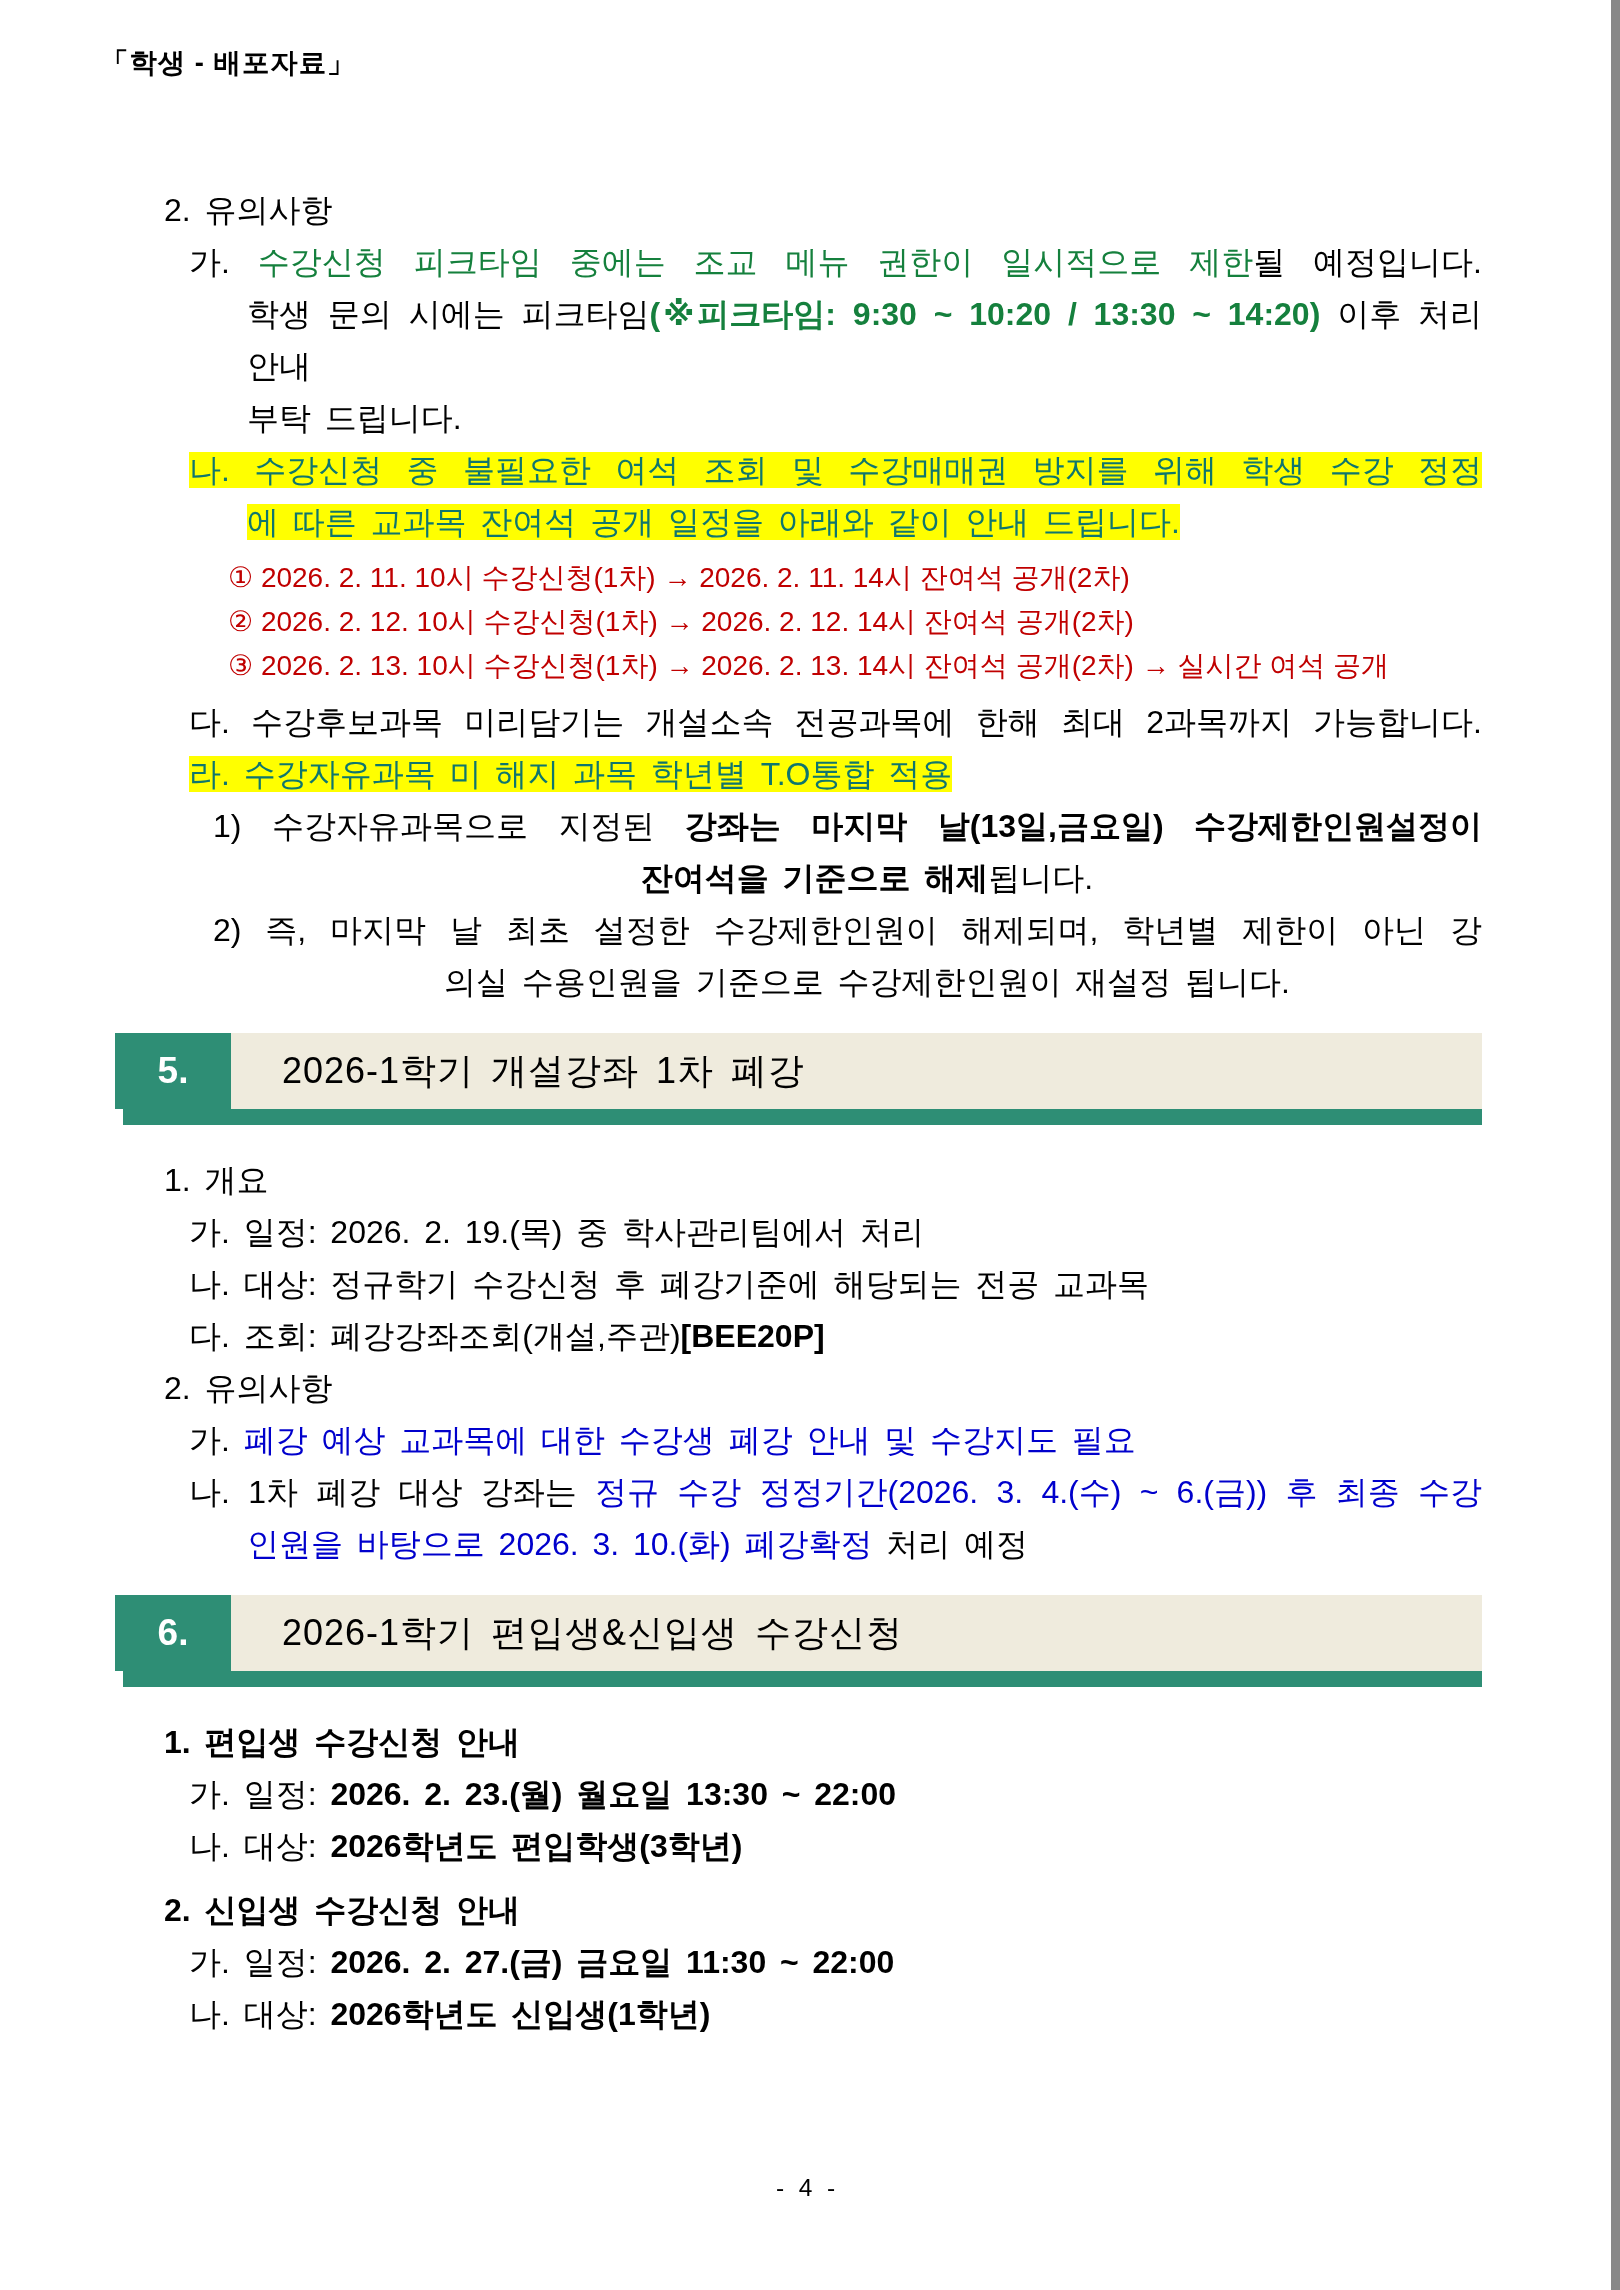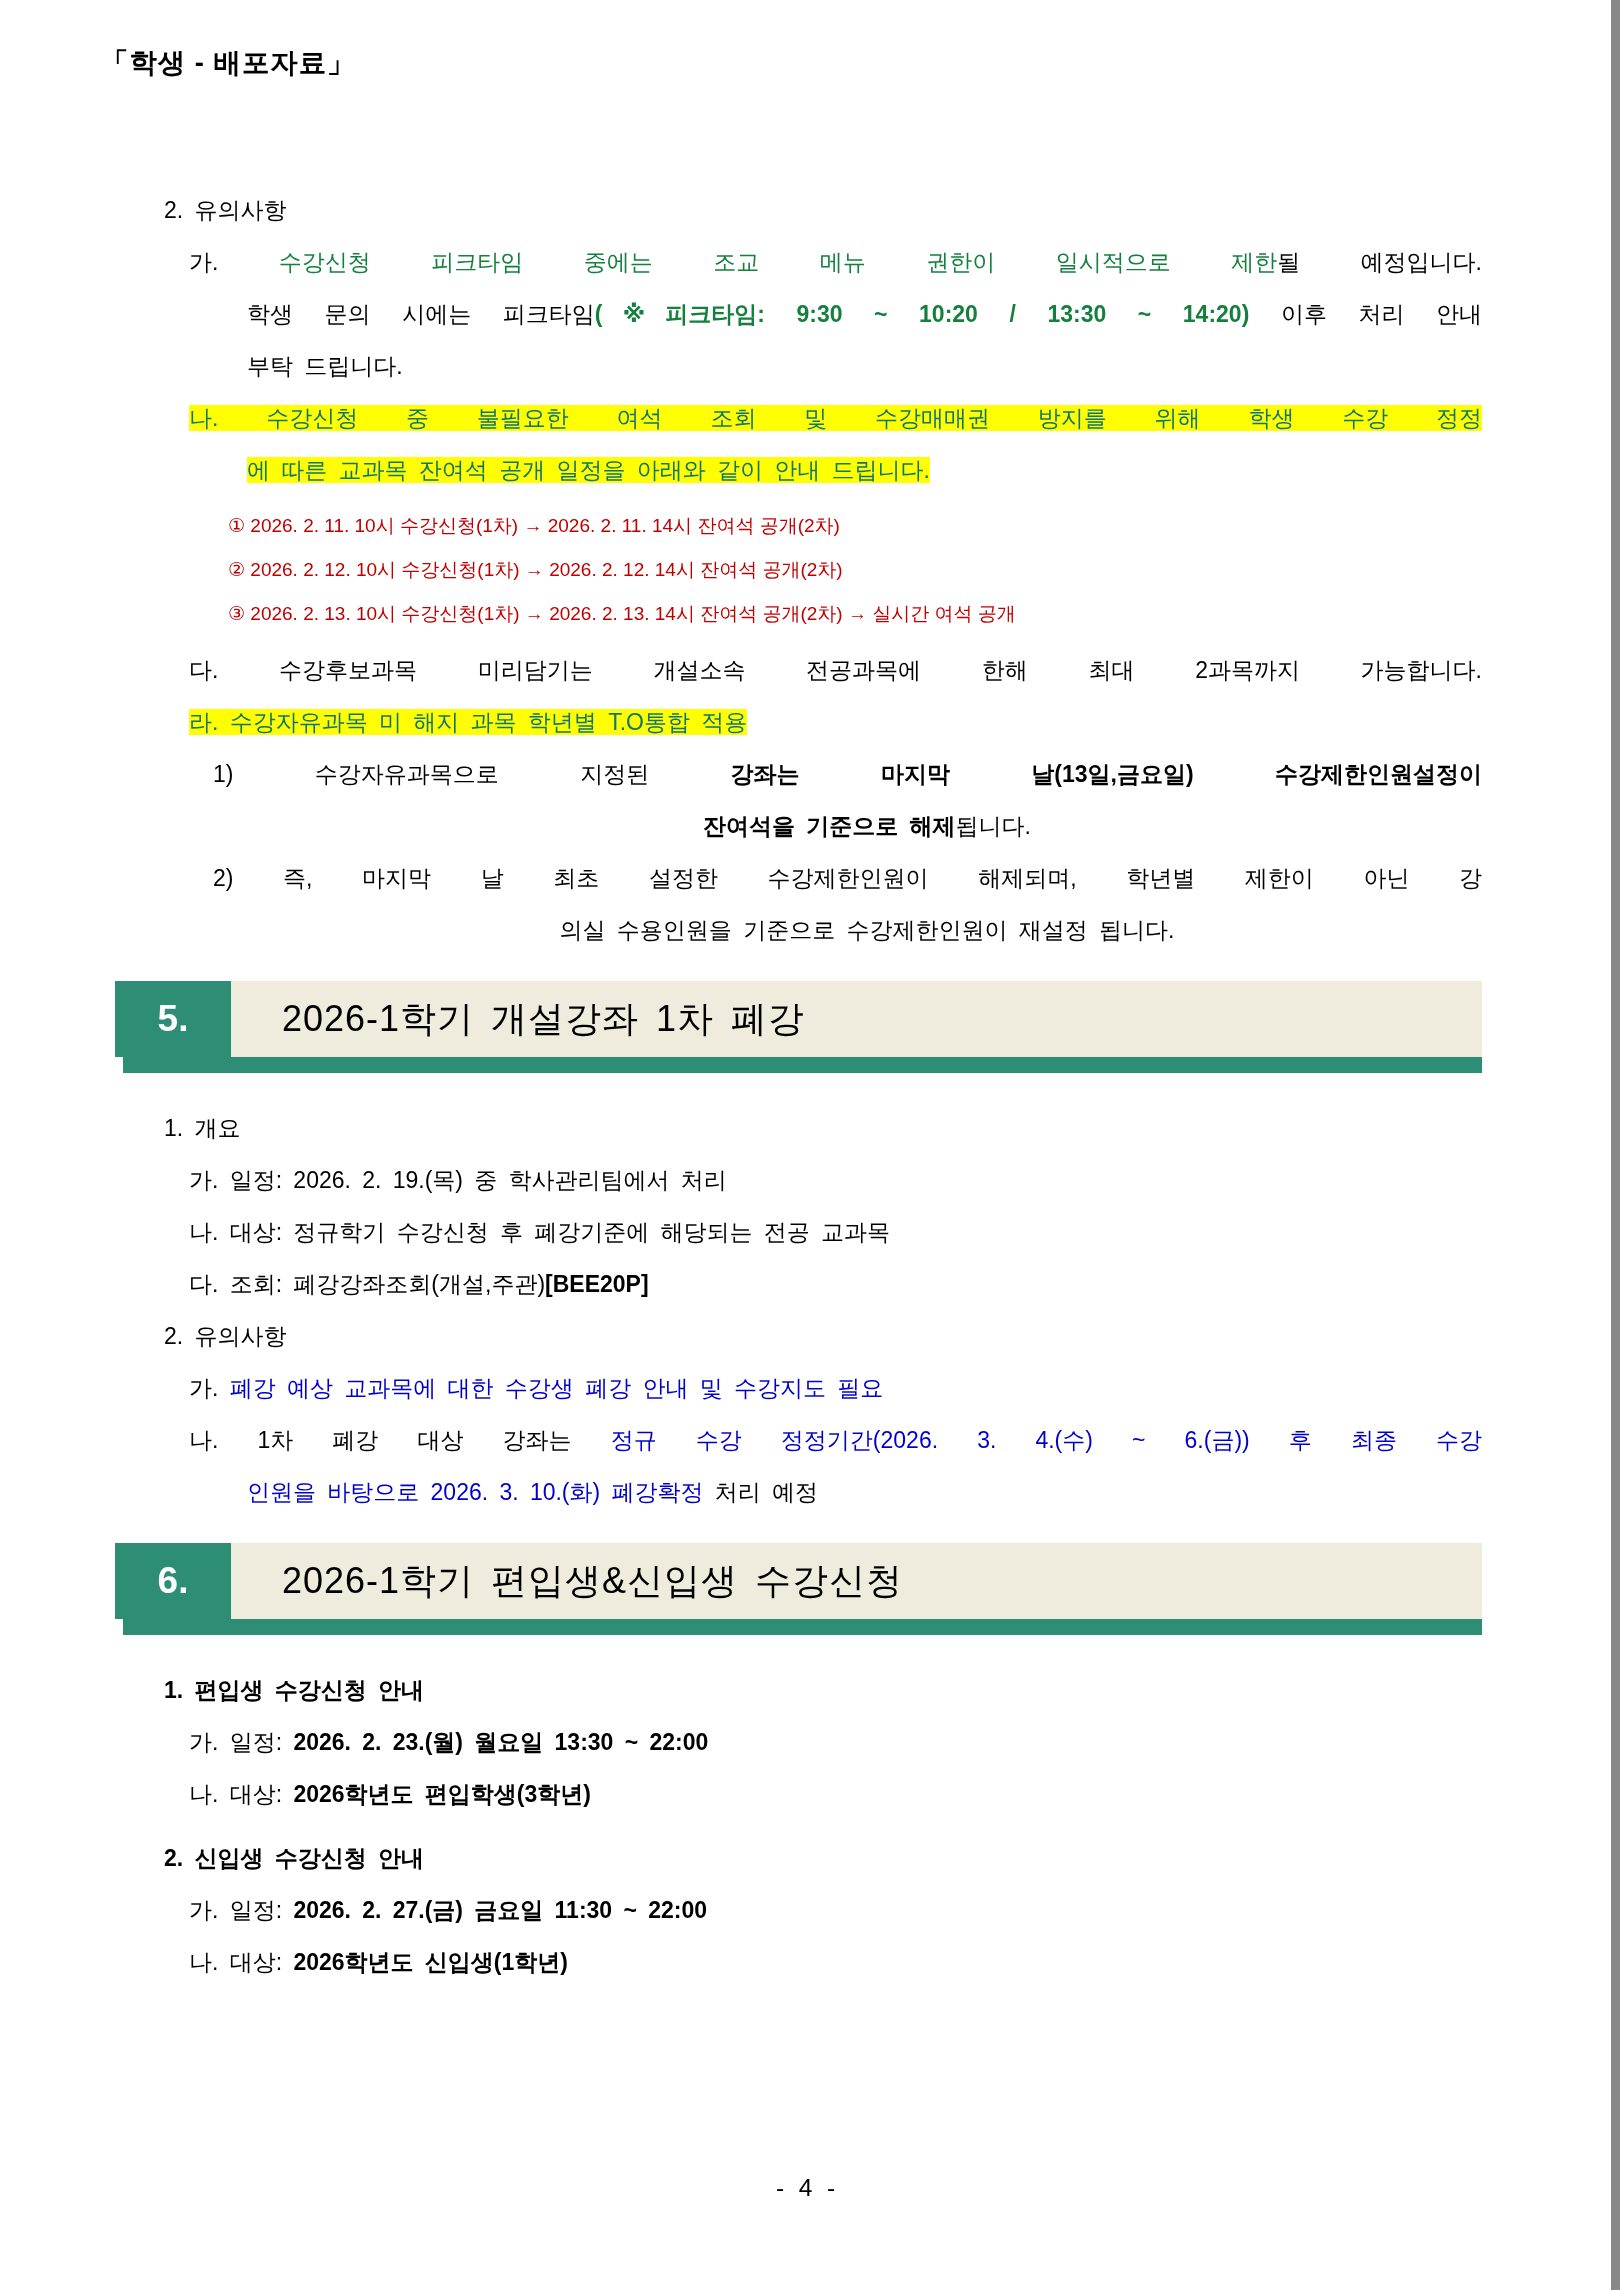--- a/index.html
+++ b/index.html
@@ -12,25 +12,25 @@
     overflow:hidden;
   }
   .doc-header {
     position:absolute; top:45px; left:101px;
     font-size:27.4px; font-weight:bold; letter-spacing:1px;
   }
   .content {
     position:absolute; top:184px; left:115px;
     width:1367px;
   }
-  .line { font-size:23px; line-height:52px; word-spacing:4.9px; white-space:normal; }
+  .line { font-size:32px; line-height:52px; word-spacing:4.9px; white-space:normal; }
   .l1   { padding-left:49px; }
   .l2   { padding-left:74px; }
   .l2c  { padding-left:132px; }
-  .circ { padding-left:113px; font-size:19px; line-height:44px; color:#c00000; }
+  .circ { padding-left:113px; font-size:28px; line-height:44px; color:#c00000; }
   .np   { padding-left:98px; }
   .npc  { padding-left:137px;text-align:center; }
   .just { text-align:justify; text-align-last:justify; }
   .red  { color:#15803d; }
   .blue { color:#0000cc; }
   .b    { font-weight:bold; }
   .hl   { background:#ffff00; color:#0f766e; }
   .mt8  { margin-top:7.8px; }
   .mt12 { margin-top:11.8px; }
   .sec-header { margin:25.5px 0 29px 0; }

